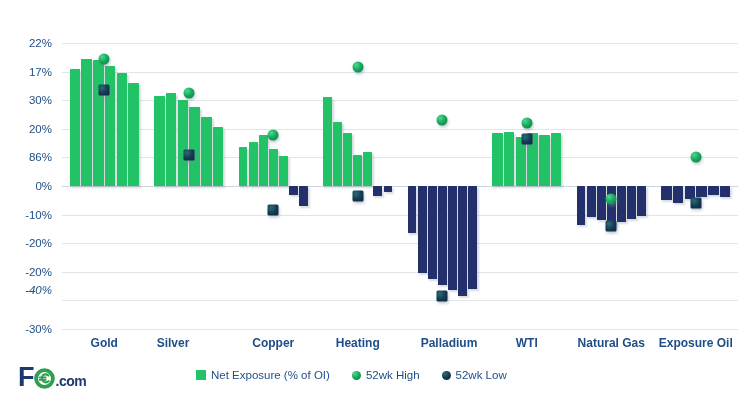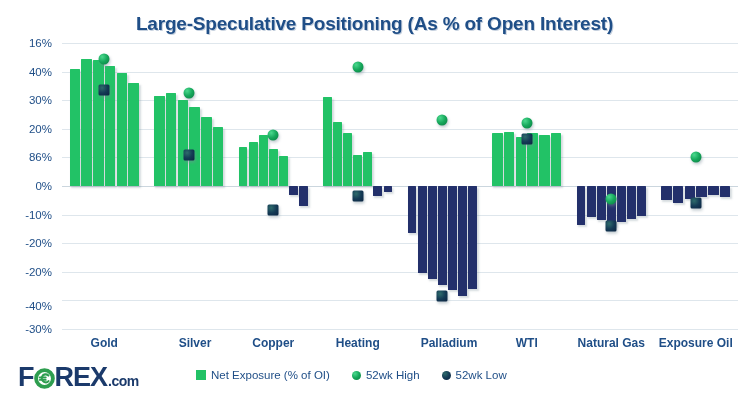--- a/index.html
+++ b/index.html
@@ -159,33 +159,32 @@
     color: #1B3A6B;
     letter-spacing: -0.5px;
     margin-left: 1px;
   }
 </style>
 </head>
 <body>
 
 <div id="chart-root">
 
-  <div id="chart-title">Large-Speculative Positioning (As % of Open Interest)</div>
 
   <div id="y-axis">
-      <div class="ylabel" style="top: 43px;">16%</div>
-      <div class="ylabel" style="top: 71.6px;">40%</div>
+      <div class="ylabel" style="top: 43px;">22%</div>
+      <div class="ylabel" style="top: 71.6px;">17%</div>
       <div class="ylabel" style="top: 100.2px;">30%</div>
       <div class="ylabel" style="top: 128.8px;">20%</div>
       <div class="ylabel" style="top: 157.4px;">86%</div>
       <div class="ylabel" style="top: 186px;">0%</div>
       <div class="ylabel" style="top: 214.6px;">-10%</div>
       <div class="ylabel" style="top: 243.2px;">-20%</div>
       <div class="ylabel" style="top: 271.8px;">-20%</div>
-      <div class="ylabel" style="top: 306px;">-40%</div>
+      <div class="ylabel" style="top: 290px; font-style: italic;">-40%</div>
       <div class="ylabel" style="top: 329px;">-30%</div>
     </div>
 
   <div id="plot-area">
       <div class="gridline" style="top: 0px;"></div>
       <div class="gridline" style="top: 28.6px;"></div>
       <div class="gridline" style="top: 57.2px;"></div>
       <div class="gridline" style="top: 85.8px;"></div>
       <div class="gridline" style="top: 114.4px;"></div>
       <div class="gridline zero" style="top: 143px;"></div>
@@ -275,21 +274,21 @@
         <div class="bar neg" style="left: 42.85px; width: 10.55px; top: 143px; height: 11.44px;"></div>
         <div class="bar neg" style="left: 54.6px; width: 10.55px; top: 143px; height: 8.58px;"></div>
         <div class="bar neg" style="left: 66.35px; width: 10.55px; top: 143px; height: 11.44px;"></div>
         <div class="marker high" style="left: 42.25px; top: 114.4px;"></div>
         <div class="marker low" style="left: 42.25px; top: 160.16px;"></div>
       </div>
     </div>
 
   <div id="x-axis">
       <div class="xlabel" style="left: 104.25px;">Gold</div>
-      <div class="xlabel" style="left: 195px;">Silver</div>
+      <div class="xlabel" style="left: 173px;">Silver</div>
       <div class="xlabel" style="left: 273.25px;">Copper</div>
       <div class="xlabel" style="left: 357.75px;">Heating</div>
       <div class="xlabel" style="left: 449px;">Palladium</div>
       <div class="xlabel" style="left: 526.75px;">WTI</div>
       <div class="xlabel" style="left: 611.25px;">Natural Gas</div>
       <div class="xlabel" style="left: 695.75px;">Exposure Oil</div>
     </div>
 
   <div id="legend">
       <div class="legend-item">
@@ -310,18 +309,17 @@
     <span class="lg-main">
       <span>F</span>
       <span class="lg-o">
         <svg viewBox="0 0 24 24" width="21" height="21" aria-hidden="true">
           <circle cx="12" cy="12" r="9.6" fill="none" stroke="#2E9E4F" stroke-width="4.4"></circle>
           <path d="M16.5 8.6 C14.2 6.4 10.6 7.0 9.4 9.6 C8.4 11.8 9.2 14.6 11.4 15.8 C13.2 16.8 15.4 16.4 16.6 15.0" fill="none" stroke="#2E9E4F" stroke-width="2.4" stroke-linecap="round"></path>
           <line x1="6.6" y1="10.8" x2="13.4" y2="10.8" stroke="#2E9E4F" stroke-width="2.2" stroke-linecap="round"></line>
           <line x1="6.6" y1="13.6" x2="13.4" y2="13.6" stroke="#2E9E4F" stroke-width="2.2" stroke-linecap="round"></line>
         </svg>
       </span>
-      <span>REX</span>
     </span>
     <span class="lg-dotcom">.com</span>
   </div>
 
 </div>
 
 </body></html>

